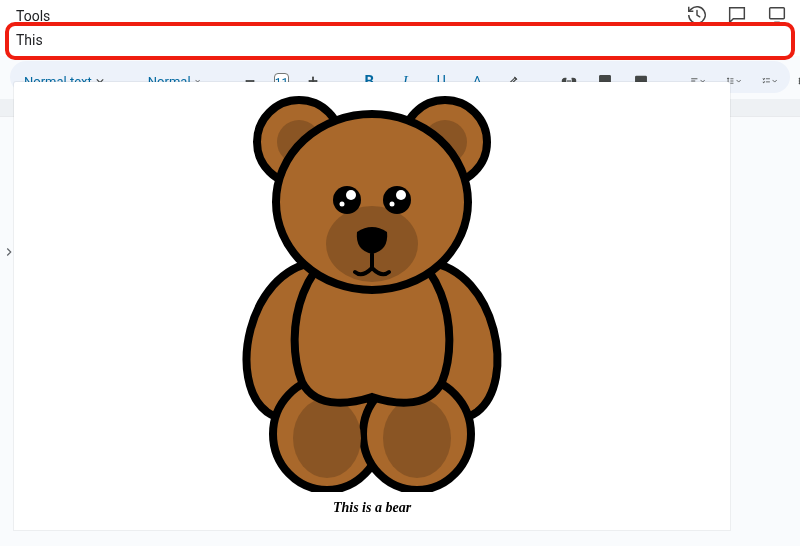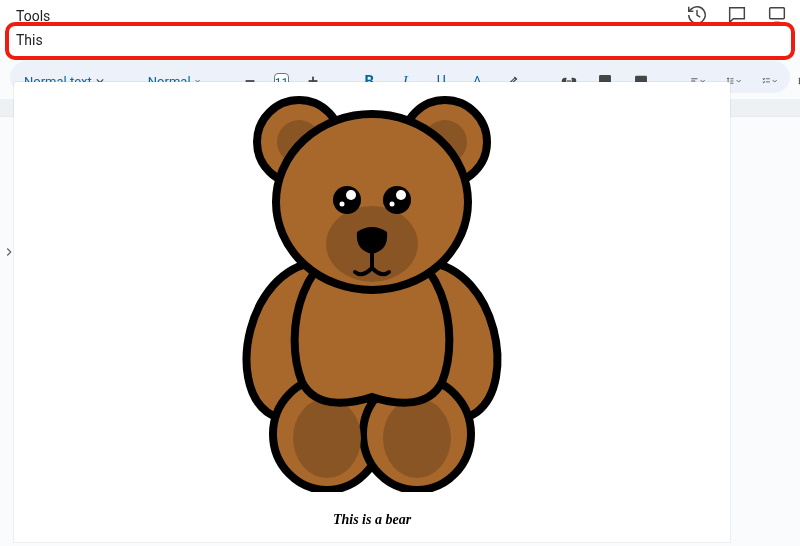--- a/index.html
+++ b/index.html
@@ -114,21 +114,21 @@
   .ruler .right-marker {
     position: absolute; top: 1px; left: 642px;
   }
   .ruler .tick-down { width: 0; height: 0; border-left:5px solid transparent; border-right:5px solid transparent; border-top:7px solid #4285f4; }
   .ruler .shade { position:absolute; top:0; bottom:0; background:#eef1f4; }
   .doc-area {
     position: absolute;
     top: 82px;
     left: 14px;
     width: 716px;
-    bottom: 4px;
+    bottom: 16px;
     background: #fff;
     box-shadow: 0 0 0 1px rgba(0,0,0,0.05);
     border-top-left-radius: 2px;
     border-top-right-radius: 2px;
     overflow: hidden;
   }
   .side-tab {
     position: absolute;
     left: 2px;
     top: 238px;

